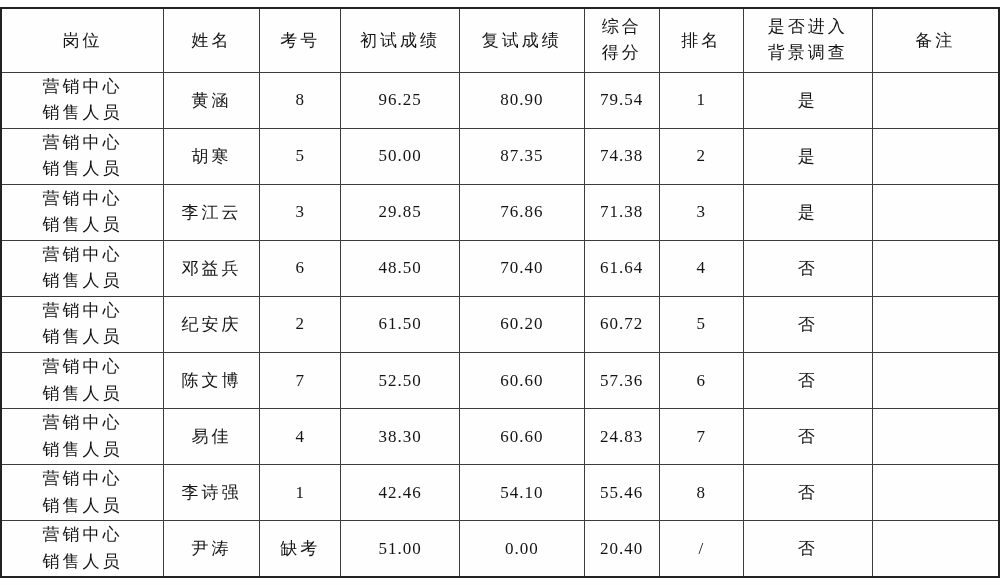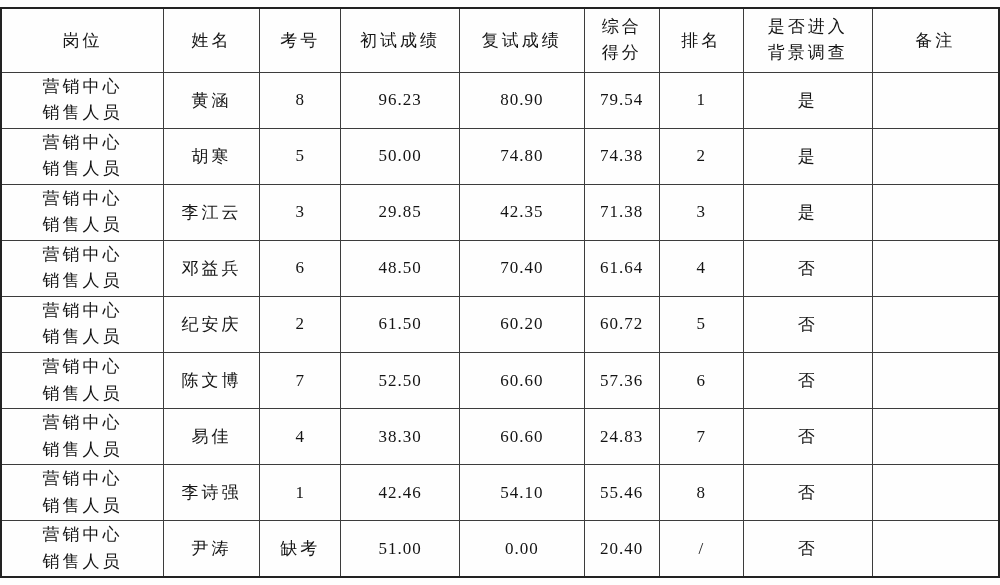--- a/index.html
+++ b/index.html
@@ -70,46 +70,46 @@
 背景调查</th>
         <th class="hdr">备注</th>
       </tr>
     </thead>
     <tbody>
         <tr>
           <td class="pre han">营销中心
 销售人员</td>
           <td class="han">黄涵</td>
           <td class="num">8</td>
-          <td class="num">96.23</td>
+          <td class="num">96.25</td>
           <td class="num">80.90</td>
           <td class="num">79.54</td>
           <td class="num">1</td>
           <td class="han">是</td>
           <td class="num"></td>
         </tr>
         <tr>
           <td class="pre han">营销中心
 销售人员</td>
           <td class="han">胡寒</td>
           <td class="num">5</td>
           <td class="num">50.00</td>
-          <td class="num">74.80</td>
+          <td class="num">87.35</td>
           <td class="num">74.38</td>
           <td class="num">2</td>
           <td class="han">是</td>
           <td class="num"></td>
         </tr>
         <tr>
           <td class="pre han">营销中心
 销售人员</td>
           <td class="han">李江云</td>
           <td class="num">3</td>
           <td class="num">29.85</td>
-          <td class="num">42.35</td>
+          <td class="num">76.86</td>
           <td class="num">71.38</td>
           <td class="num">3</td>
           <td class="han">是</td>
           <td class="num"></td>
         </tr>
         <tr>
           <td class="pre han">营销中心
 销售人员</td>
           <td class="han">邓益兵</td>
           <td class="num">6</td>

